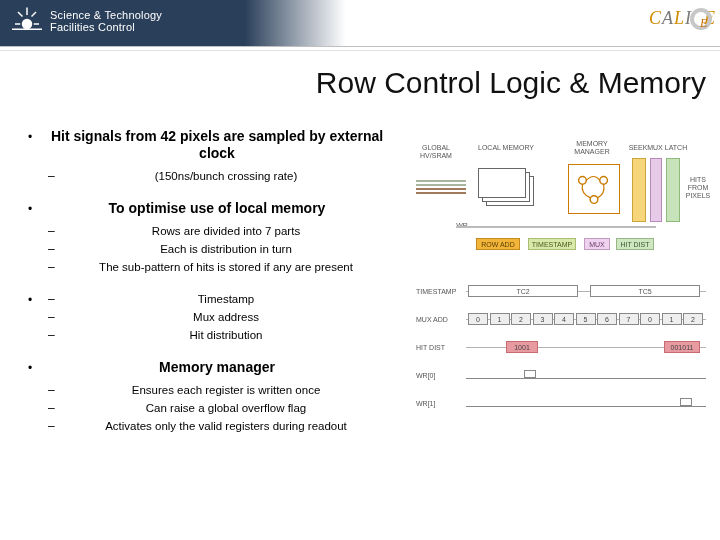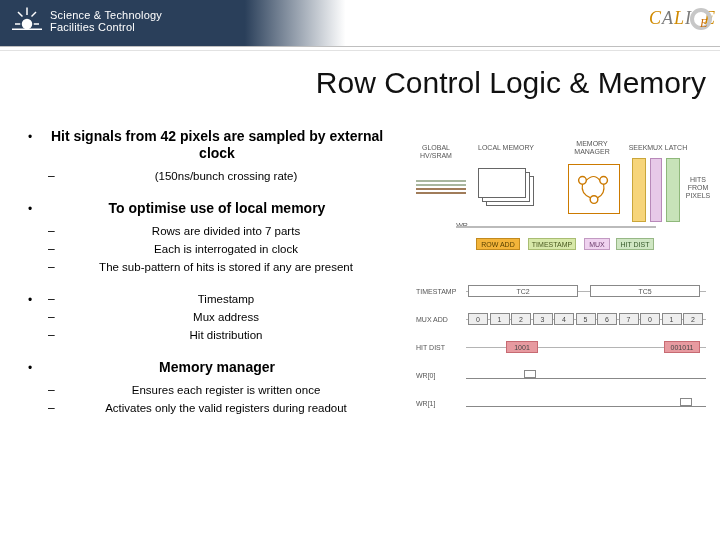--- a/index.html
+++ b/index.html
@@ -110,35 +110,36 @@
       <li>
         <div class="l1-head">Hit signals from 42 pixels are sampled by external clock</div>
         <ul class="l2">
           <li>(150ns/bunch crossing rate)</li>
         </ul>
       </li>
       <li>
         <div class="l1-head">To optimise use of local memory</div>
         <ul class="l2">
           <li>Rows are divided into 7 parts</li>
-          <li>Each is interrogated in clock</li>
+          <li>Each is distribution in turn</li>
           <li>The sub-pattern of hits is stored if any are present</li>
         </ul>
       </li>
       <li>
         <ul class="l2">
           <li>Timestamp</li>
           <li>Mux address</li>
           <li>Hit distribution</li>
         </ul>
       </li>
       <li>
         <div class="l1-head">Memory manager</div>
         <ul class="l2">
           <li>Ensures each register is written once</li>
+          <li>Can raise a global overflow flag</li>
           <li>Activates only the valid registers during readout</li>
         </ul>
       </li>
     </ul>
   </div>
 
   <div class="diagrams">
 
     <div class="dia1">
       <div class="lbl" style="left:-2px; top:4px; width:44px;">

